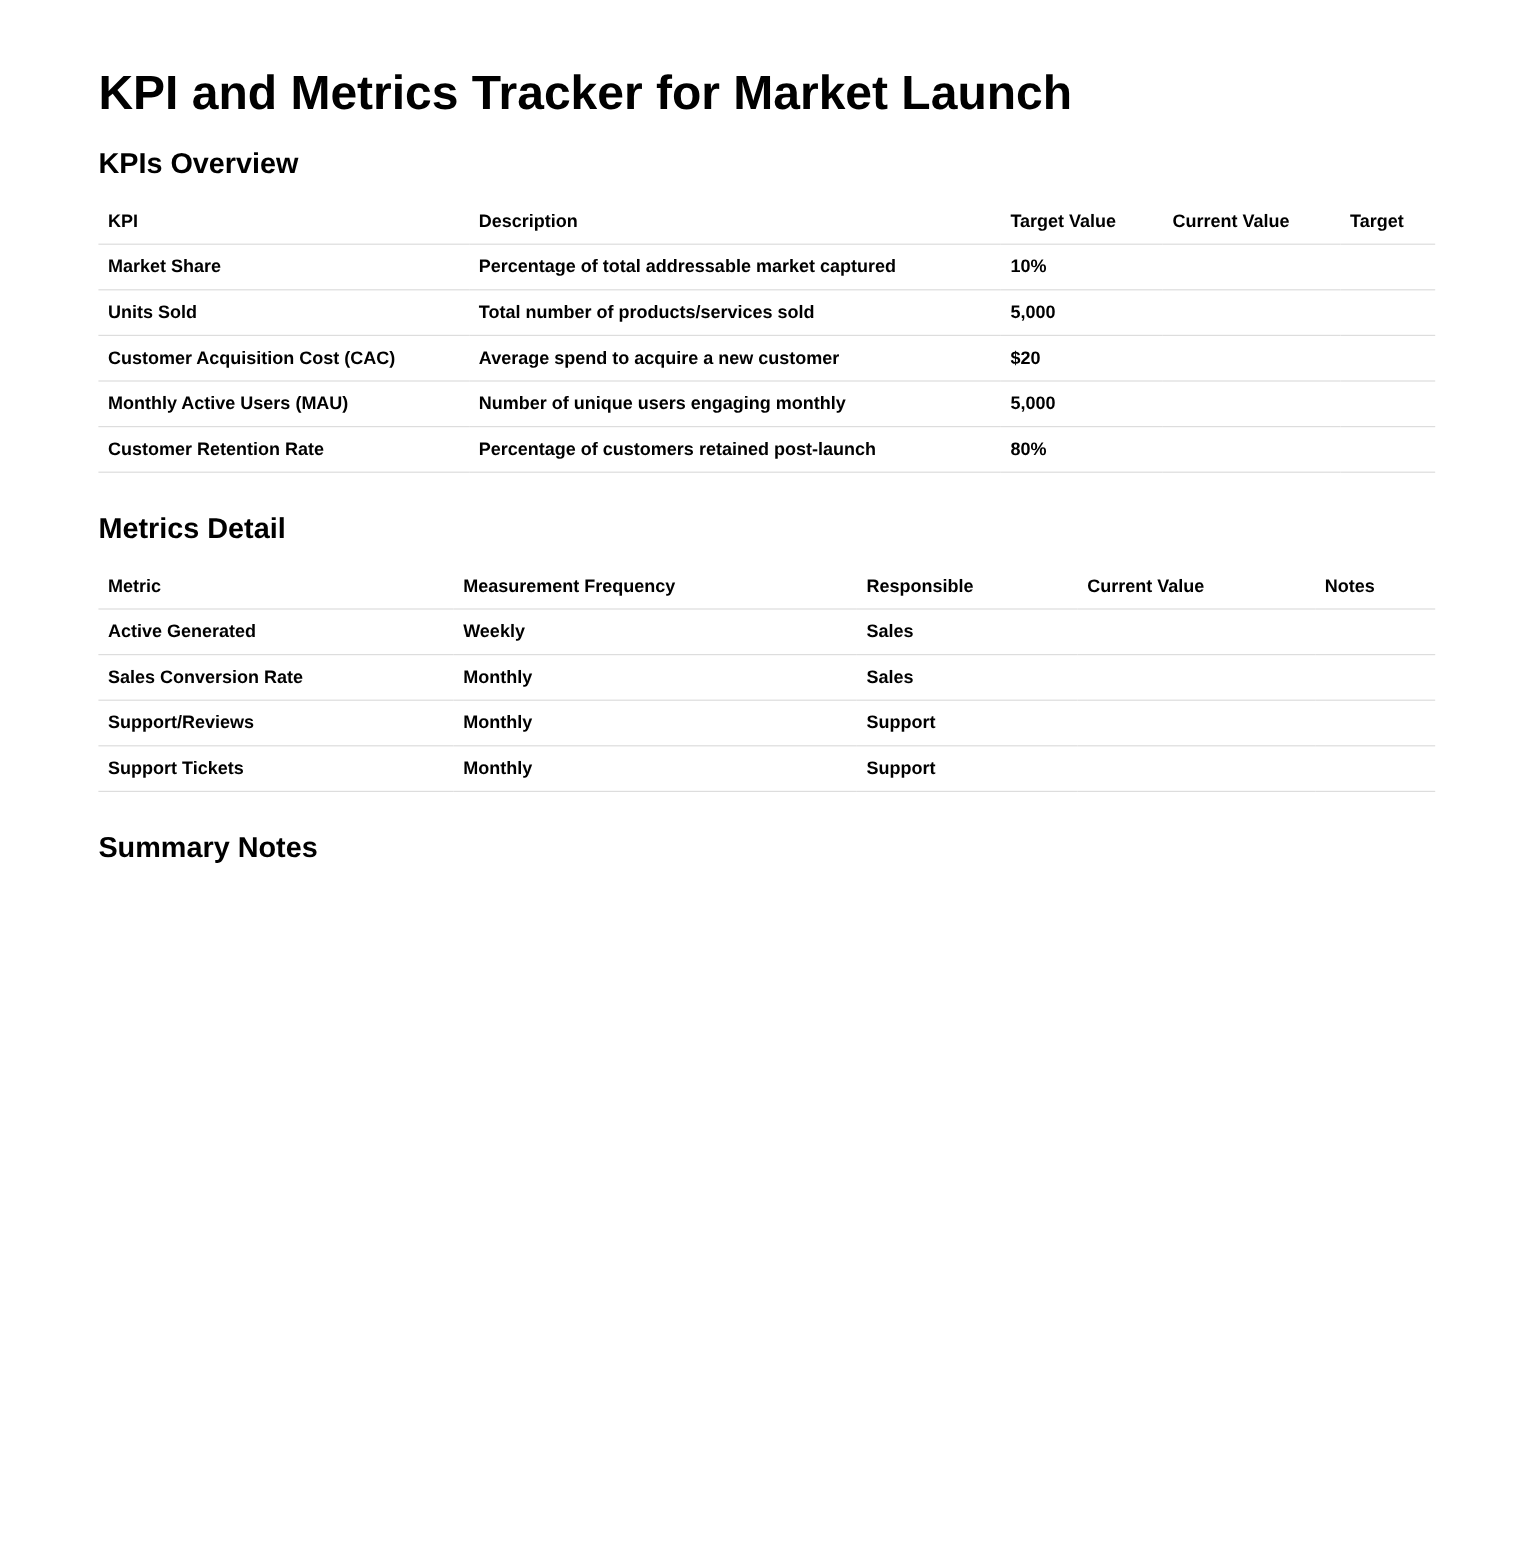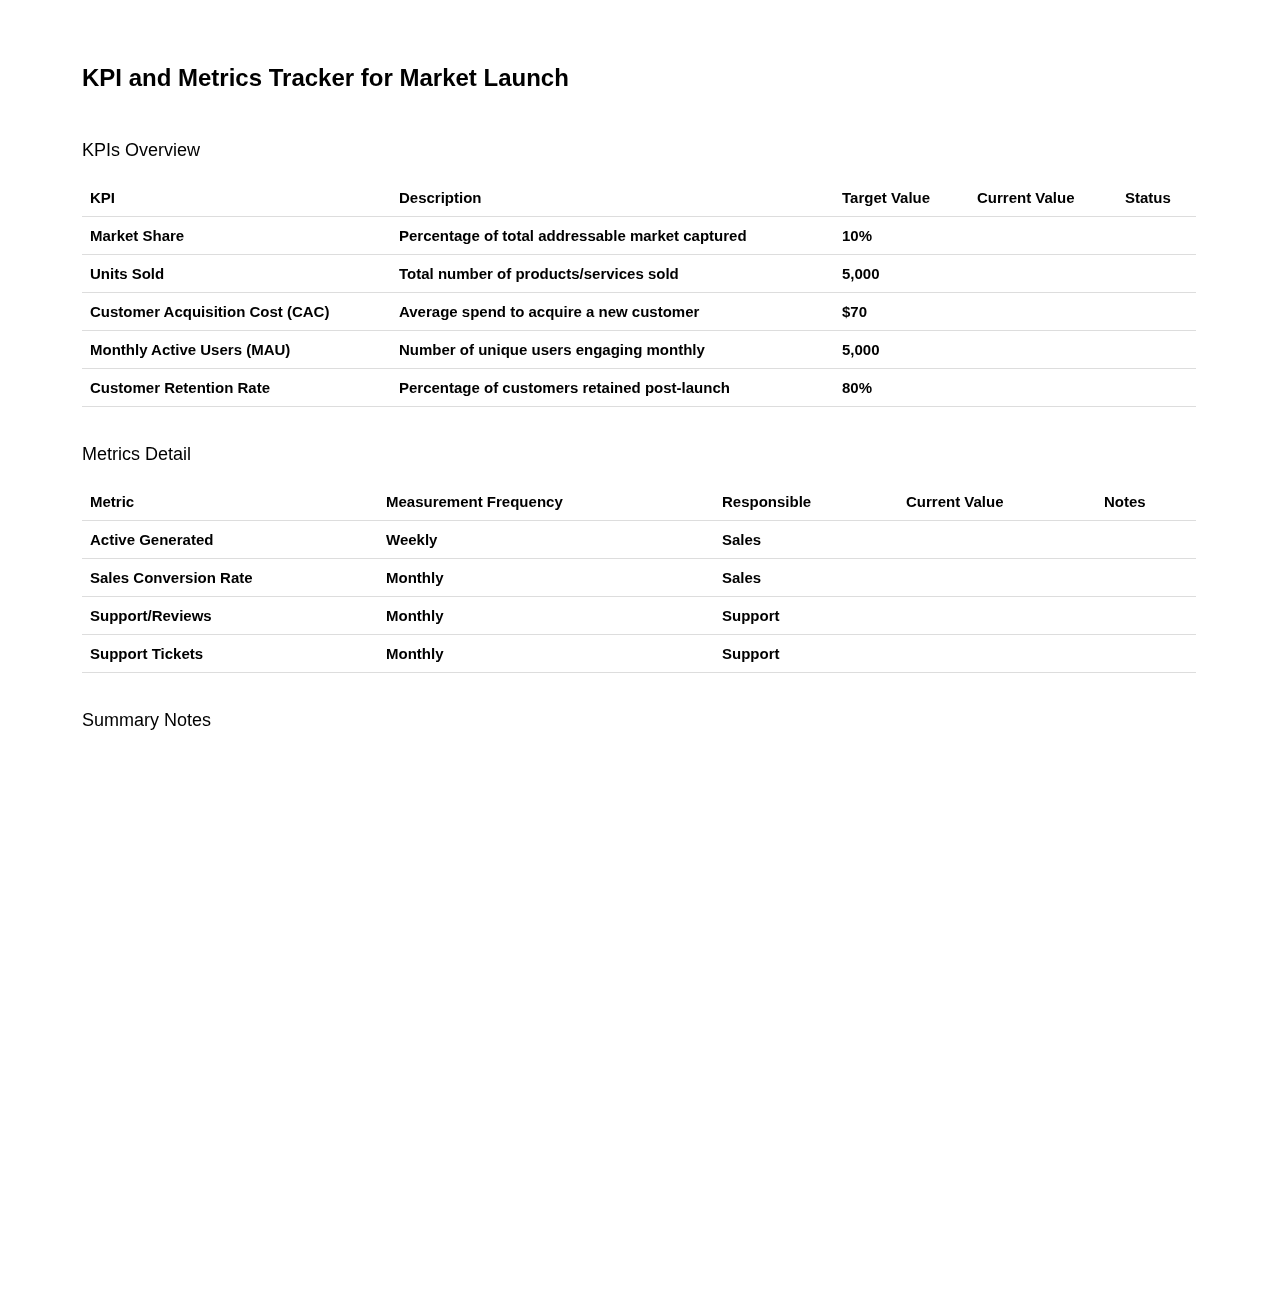--- a/index.html
+++ b/index.html
@@ -4,28 +4,28 @@
   <style>
     html, body { margin: 0; padding: 0; background: #ffffff; }
     body {
       font-family: "Liberation Sans", sans-serif;
       color: #000;
       width: 1278px;
       min-height: 1300px;
     }
     .page { padding: 56px 82px 0 82px; }
     h1 {
-      font-size: 24px;
+      font-size: 40px;
       font-weight: bold;
-      margin: 0 0 35px 0;
+      margin: 0 0 22px 0;
       line-height: 44px;
     }
     h2 {
-      font-size: 18px;
-      font-weight: normal;
+      font-size: 24px;
+      font-weight: bold;
       margin: 0 0 14px 0;
       line-height: 30px;
     }
     table {
       width: 1114px;
       border-collapse: collapse;
       margin-bottom: 32px;
       table-layout: fixed;
     }
     th, td {
@@ -55,42 +55,42 @@
         <col style="width:135px">
         <col style="width:148px">
         <col style="width:79px">
       </colgroup>
       <thead>
         <tr>
           <th>KPI</th>
           <th>Description</th>
           <th>Target Value</th>
           <th>Current Value</th>
-          <th>Status</th>
+          <th>Target</th>
         </tr>
       </thead>
       <tbody>
         <tr>
           <td>Market Share</td>
           <td>Percentage of total addressable market captured</td>
           <td>10%</td>
           <td></td>
           <td></td>
         </tr>
         <tr>
           <td>Units Sold</td>
           <td>Total number of products/services sold</td>
           <td>5,000</td>
           <td></td>
           <td></td>
         </tr>
         <tr>
           <td>Customer Acquisition Cost (CAC)</td>
           <td>Average spend to acquire a new customer</td>
-          <td>$70</td>
+          <td>$20</td>
           <td></td>
           <td></td>
         </tr>
         <tr>
           <td>Monthly Active Users (MAU)</td>
           <td>Number of unique users engaging monthly</td>
           <td>5,000</td>
           <td></td>
           <td></td>
         </tr>

